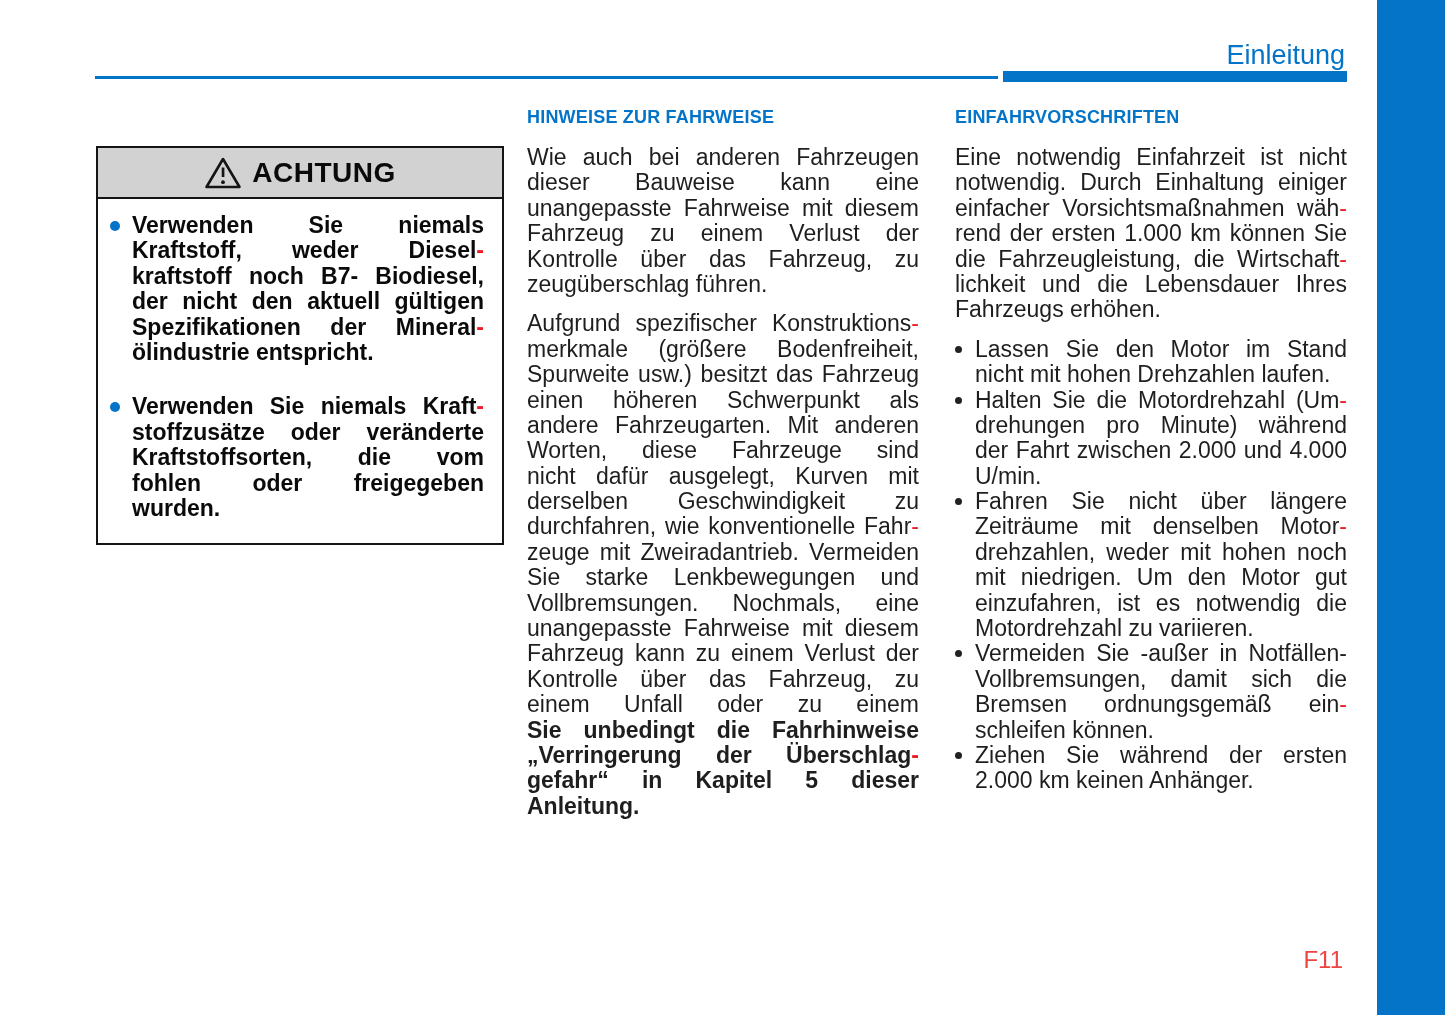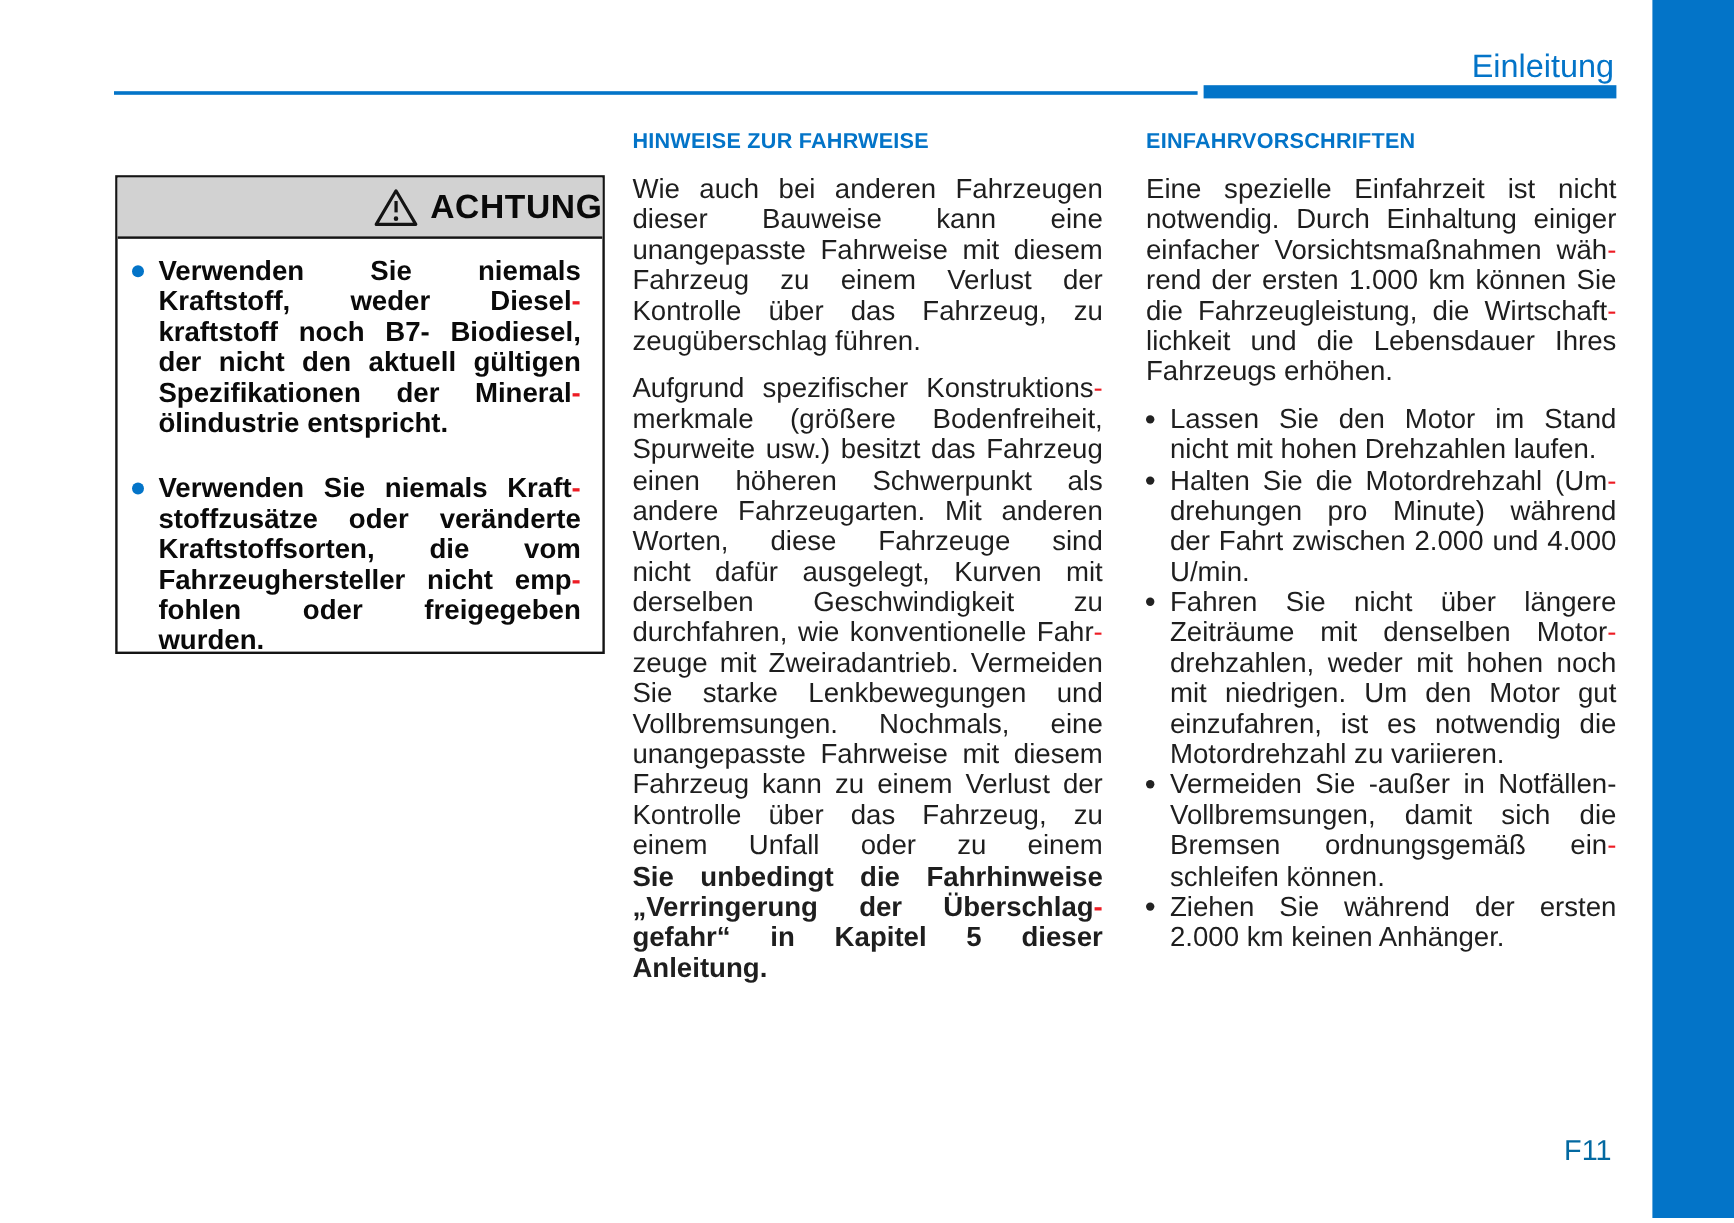--- a/index.html
+++ b/index.html
@@ -31,21 +31,21 @@
   .tl.last{text-align-last:left;}
   .tl span.b{font-weight:700;}
   .tl span.r{color:var(--red);}
   
   .warning-box{
     position:absolute;left:96px;top:146px;width:408px;height:399px;
     border:2px solid var(--border);box-sizing:border-box;background:#fff;
   }
   .warning-header{
     height:49px;background:var(--gray);border-bottom:2px solid var(--border);
-    display:flex;align-items:center;justify-content:flex-end;gap:10px;
+    display:flex;align-items:center;justify-content:center;gap:10px;
   }
   .warning-title{font-size:28px;font-weight:700;color:var(--box-ink);letter-spacing:.5px;}
   .warning-body{padding:14px 18px 0 12px;font-weight:700;color:var(--box-ink);}
   .wbullet{display:flex;}
   .wbullet + .wbullet{margin-top:29px;}
   .wdot-col{flex:0 0 22px;}
   .wdot{display:block;width:10px;height:10px;border-radius:50%;background:var(--accent);margin-top:8px;}
   .wtxt{flex:1;min-width:0;}
   
   .col{position:absolute;top:100px;width:392px;}
@@ -56,21 +56,21 @@
     color:var(--accent);letter-spacing:.2px;white-space:nowrap;
   }
   .col-body{margin-top:11px;}
   .para + .para{margin-top:14px;}
   .blist{margin-top:14px;}
   .bullet{display:flex;}
   .bdot-col{flex:0 0 20px;}
   .bdot{display:block;width:7px;height:7px;border-radius:50%;background:#222;margin-top:9px;}
   .btxt{flex:1;min-width:0;}
   
-  .page-number{position:absolute;top:946px;right:102px;font-size:24px;color:#0369a1;}
+  .page-number{position:absolute;top:946px;right:102px;font-size:24px;color:#ef4444;}
 </style>
 </head>
 <body>
 
 <div class="page">
 
   <span class="header-title">Einleitung</span>
   <div class="rule-thin"></div>
   <div class="rule-thick"></div>
   <div class="sidebar"></div>
@@ -99,21 +99,20 @@
           </div>
         </div>
         <div class="wbullet">
           <div class="wdot-col">
             <span class="wdot"></span>
           </div>
           <div class="wtxt">
             <div class="tl"><span>Verwenden Sie niemals Kraft</span><span class="r">-</span></div>
             <div class="tl"><span>stoffzusätze oder veränderte</span></div>
             <div class="tl"><span>Kraftstoffsorten, die vom</span></div>
-            <div class="tl"><span>Fahrzeughersteller nicht emp</span><span class="r">-</span></div>
             <div class="tl"><span>fohlen oder freigegeben</span></div>
             <div class="tl last"><span>wurden.</span></div>
           </div>
         </div>
       </div>
   </div>
 
   <div class="col col-mid">
     <h2>HINWEISE ZUR FAHRWEISE</h2>
     <div class="col-body">
@@ -147,21 +146,21 @@
           <div class="tl"><span class="b">gefahr“ in Kapitel 5 dieser</span></div>
           <div class="tl last"><span class="b">Anleitung.</span></div>
         </div>
       </div>
   </div>
 
   <div class="col col-right">
     <h2>EINFAHRVORSCHRIFTEN</h2>
     <div class="col-body">
         <div class="para">
-          <div class="tl"><span>Eine spezielle Einfahrzeit ist nicht</span></div>
+          <div class="tl"><span>Eine notwendig Einfahrzeit ist nicht</span></div>
           <div class="tl"><span>notwendig. Durch Einhaltung einiger</span></div>
           <div class="tl"><span>einfacher Vorsichtsmaßnahmen wäh</span><span class="r">-</span></div>
           <div class="tl"><span>rend der ersten 1.000 km können Sie</span></div>
           <div class="tl"><span>die Fahrzeugleistung, die Wirtschaft</span><span class="r">-</span></div>
           <div class="tl"><span>lichkeit und die Lebensdauer Ihres</span></div>
           <div class="tl last"><span>Fahrzeugs erhöhen.</span></div>
         </div>
         <div class="blist">
           <div class="bullet">
             <div class="bdot-col">

